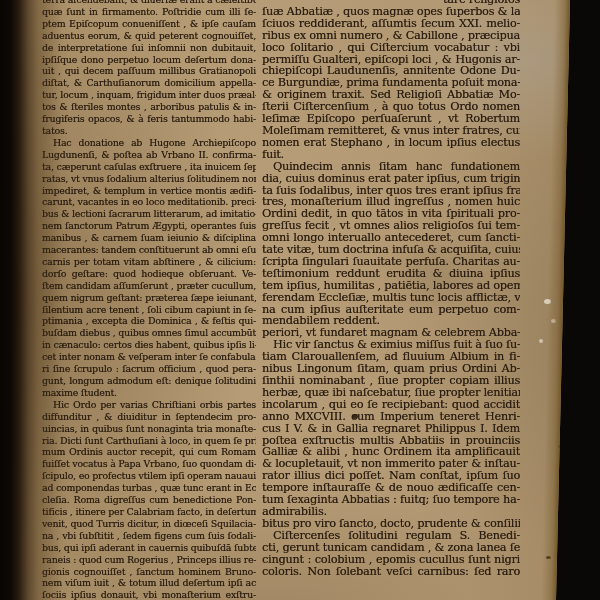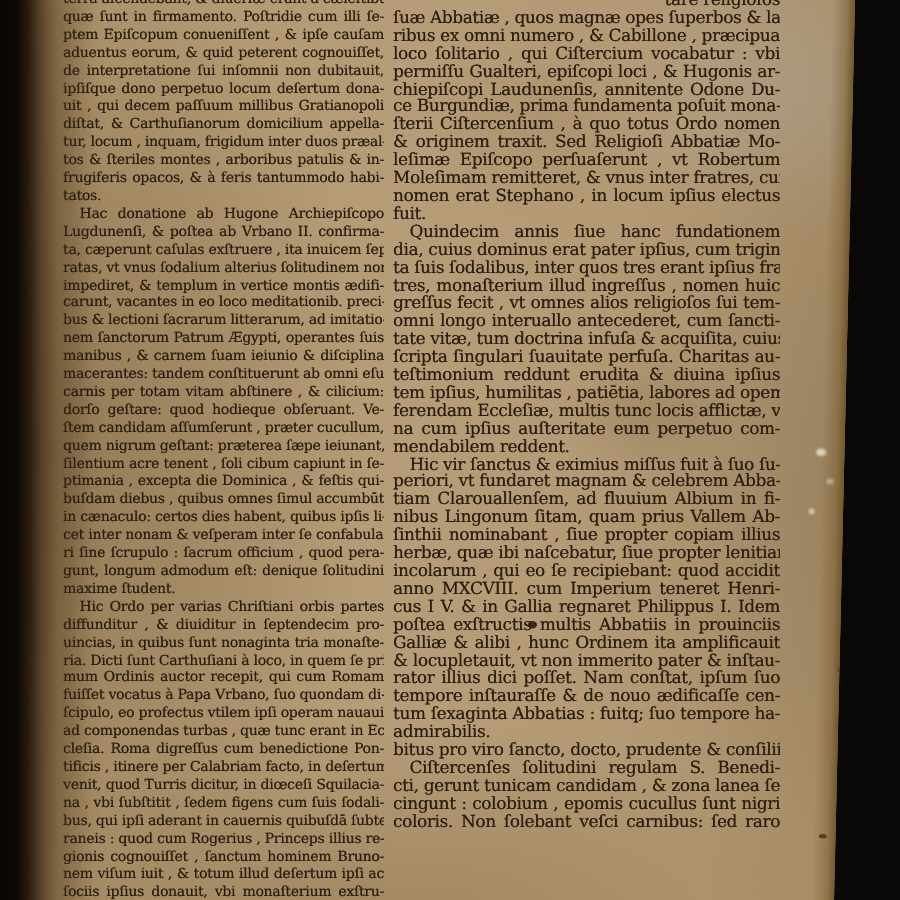--- a/index.html
+++ b/index.html
@@ -112,48 +112,50 @@
         <div class="line">na , vbi ſubſtitit , ſedem figens cum ſuis ſodali-</div>
         <div class="line">bus, qui ipſi aderant in cauernis quibuſdā ſubter-</div>
         <div class="line">raneis : quod cum Rogerius , Princeps illius re-</div>
         <div class="line">gionis cognouiſſet , ſanctum hominem Bruno-</div>
         <div class="line">nem viſum iuit , &amp; totum illud deſertum ipſi ac</div>
         <div class="line">ſociis ipſius donauit, vbi monaſterium exſtru-</div>
       </div>
     <div class="column col-right">
         <div class="line rightline">tare religioſos</div>
         <div class="line">ſuæ Abbatiæ , quos magnæ opes ſuperbos &amp; la-</div>
+        <div class="line">ſciuos reddiderant, aſſumtis ſecum XXI. melio-</div>
         <div class="line">ribus ex omni numero , &amp; Cabillone , præcipua</div>
         <div class="line">loco ſolitario  ,  qui Ciſtercium vocabatur : vbi</div>
         <div class="line">permiſſu Gualteri, epiſcopi loci , &amp; Hugonis ar-</div>
         <div class="line">chiepiſcopi Laudunenſis, annitente Odone Du-</div>
         <div class="line">ce Burgundiæ, prima fundamenta poſuit mona-</div>
+        <div class="line">&amp; originem traxit.  Sed Religioſi Abbatiæ Mo-</div>
         <div class="line">ſterii Ciſtercenſium , à quo totus Ordo nomen</div>
-        <div class="line">&amp; originem traxit.  Sed Religioſi Abbatiæ Mo-</div>
         <div class="line">leſimæ Epiſcopo perſuaſerunt , vt Robertum</div>
         <div class="line">Moleſimam remitteret, &amp; vnus inter fratres, cui</div>
         <div class="line">nomen erat Stephano , in locum ipſius electus</div>
         <div class="line endline">fuit.</div>
-        <div class="line indent">Quindecim annis ſiue hanc fundationem</div>
+        <div class="line indent">Quindecim annis ſitam hanc fundationem</div>
         <div class="line">dia, cuius dominus erat pater ipſius, cum trigin-</div>
         <div class="line">ta ſuis ſodalibus, inter quos tres erant ipſius fra-</div>
         <div class="line">tres, monaſterium illud ingreſſus , nomen huic</div>
+        <div class="line">Ordini dedit, in quo tātos in vita ſpirituali pro-</div>
         <div class="line">greſſus fecit , vt omnes alios religioſos ſui tem-</div>
         <div class="line">omni longo interuallo antecederet, cum ſancti-</div>
         <div class="line">tate vitæ, tum doctrina infuſa &amp; acquiſita, cuius</div>
         <div class="line">ſcripta ſingulari ſuauitate perfuſa.  Charitas au-</div>
         <div class="line">teſtimonium  reddunt  erudita  &amp;  diuina ipſius</div>
         <div class="line">tem ipſius, humilitas , patiētia, labores ad opem</div>
         <div class="line">ferendam Eccleſiæ, multis tunc locis afflictæ, v-</div>
         <div class="line">na cum ipſius auſteritate eum perpetuo com-</div>
         <div class="line endline">mendabilem reddent.</div>
+        <div class="line">periori, vt fundaret magnam &amp; celebrem Abba-</div>
         <div class="line indent">Hic vir ſanctus &amp; eximius miſſus fuit à ſuo ſu-</div>
-        <div class="line">periori, vt fundaret magnam &amp; celebrem Abba-</div>
         <div class="line">tiam Clarouallenſem, ad fluuium Albium in fi-</div>
-        <div class="line">nibus Lingonum ſitam, quam prius Vallem Ab-</div>
+        <div class="line">nibus Lingonum ſitam, quam prius Ordini Ab-</div>
         <div class="line">ſinthii nominabant , ſiue propter copiam illius</div>
         <div class="line">herbæ, quæ ibi naſcebatur, ſiue propter lenitiam</div>
         <div class="line">incolarum , qui eo ſe recipiebant: quod accidit</div>
         <div class="line">anno MXCVIII. cum Imperium teneret Henri-</div>
         <div class="line">cus I V. &amp; in Gallia regnaret Philippus I.  Idem</div>
         <div class="line">poſtea exſtructis multis Abbatiis in prouinciis</div>
         <div class="line">Galliæ &amp; alibi , hunc Ordinem ita amplificauit</div>
         <div class="line">&amp; locupletauit, vt non immerito pater &amp; inſtau-</div>
         <div class="line">rator illius dici poſſet.  Nam conſtat, ipſum ſuo</div>
         <div class="line">tempore inſtauraſſe &amp; de nouo ædificaſſe cen-</div>

